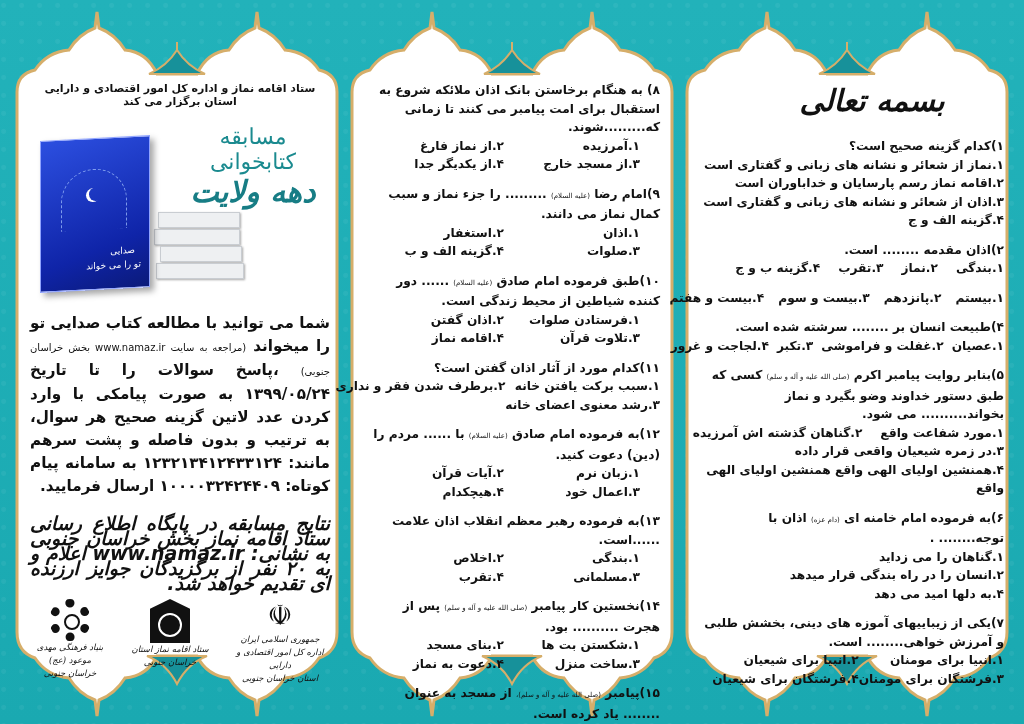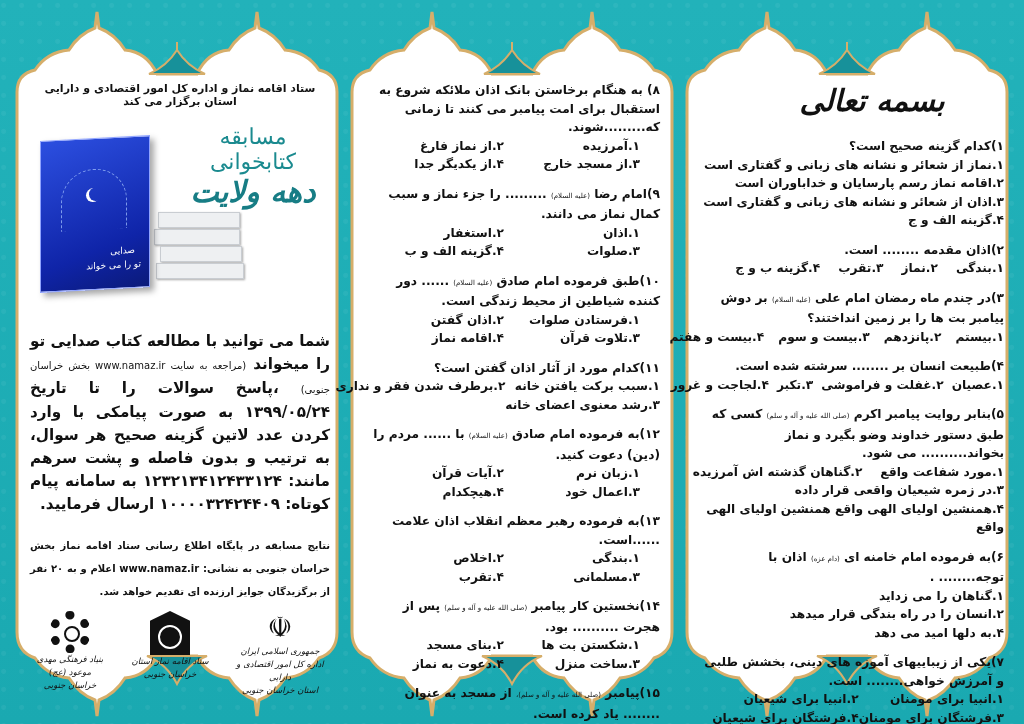--- a/index.html
+++ b/index.html
@@ -9,21 +9,21 @@
     linear-gradient(#22b2ba,#1aa9b1);}
   .content{position:absolute;direction:rtl;color:#111;}
   .q{font-weight:bold;font-size:12.2px;line-height:18.5px;margin-bottom:5px;margin-top:11px;}
   .q .small{font-size:7px;font-weight:normal;}
   .opts2{display:grid;grid-template-columns:1fr 1fr;}
   .opt{white-space:nowrap;}
   .row4{display:flex;gap:18px;white-space:nowrap;}
   .org-line{font-weight:bold;font-size:11px;text-align:center;}
   .intro{font-weight:bold;font-size:15.2px;line-height:23px;text-align:justify;}
   .intro .small{font-size:10px;font-weight:normal;}
-  .results{font-weight:bold;font-size:10px;line-height:23px;text-align:justify;}
+  .results{font-weight:bold;font-size:19px;line-height:15px;text-align:justify;font-style:italic;}
   .logo-cap{font-family:"DejaVu Serif",serif;font-style:italic;font-size:8.5px;text-align:center;line-height:13px;}
 </style>
 </head>
 <body>
 
 <div class="bgpat"></div>
 
 <svg width="1024" height="724" style="position:absolute;left:0;top:0">
   <defs>
     <g id="frameShape">
@@ -56,21 +56,21 @@
     </div>
 
     <div style="position:absolute;left:10px;top:22px;width:108px;height:150px;background:linear-gradient(160deg,#2c4fe0,#0f24a8 70%,#0b1a7a);border:1px solid #8fa3ff;box-shadow:4px 4px 6px rgba(0,0,0,0.35);transform:skewY(-3deg);">
       <div style="position:absolute;left:20px;top:30px;width:64px;height:60px;border:1px dashed rgba(170,200,255,0.7);border-bottom:none;border-radius:32px 32px 0 0;"></div>
       <div style="position:absolute;left:48px;top:48px;width:14px;height:14px;border-radius:50%;box-shadow:-3px 1px 0 0 #fff;"></div>
       <div style="position:absolute;right:14px;top:108px;color:#fff;font-size:9px;">صدایی</div>
       <div style="position:absolute;right:8px;top:122px;color:#fff;font-size:9px;">تو را می خواند</div>
     </div>
   </div>
 
-  <div class="intro" style="margin-top:34px;">
+  <div class="intro" style="margin-top:16px;">
     <span>شما می توانید با مطالعه کتاب صدایی تو را میخواند</span>
     <span class="small">(مراجعه به سایت www.namaz.ir بخش خراسان جنوبی)</span>
     <span>،پاسخ سوالات را تا تاریخ ۱۳۹۹/۰۵/۲۴ به صورت پیامکی با وارد کردن عدد لاتین گزینه صحیح هر سوال، به ترتیب و بدون فاصله و پشت سرهم مانند: ۱۲۳۲۱۳۴۱۲۴۳۳۱۲۴ به سامانه پیام کوتاه: ۱۰۰۰۰۳۲۴۲۴۴۰۹ ارسال فرمایید.</span>
   </div>
 
   <div class="results" style="margin-top:18px;">نتایج مسابقه در پایگاه اطلاع رسانی ستاد اقامه نماز بخش خراسان جنوبی به نشانی: www.namaz.ir اعلام و به ۲۰ نفر از برگزیدگان جوایز ارزنده ای تقدیم خواهد شد.</div>
 
   <div style="display:flex;justify-content:space-between;margin-top:8px;direction:ltr;">
     <div style="width:80px;text-align:center;">
       <div style="width:42px;height:42px;margin:0 auto;border-radius:50%;border:9px dotted #111;box-sizing:border-box;position:relative;">
@@ -191,21 +191,20 @@
     <div>۲)اذان مقدمه ........ است.</div>
     <div class="row4">
       <span>۱.بندگی</span>
       <span>۲.نماز</span>
       <span>۳.تقرب</span>
       <span>۴.گزینه ب و ج</span>
     </div>
   </div>
 
   <div class="q">
-    <div><span>۳)در چندم ماه رمضان امام علی</span> <span class="small">(علیه السلام)</span> <span>بر دوش پیامبر بت ها را بر زمین انداختند؟</span></div>
     <div class="row4" style="gap:14px;">
       <span>۱.بیستم</span>
       <span>۲.پانزدهم</span>
       <span>۳.بیست و سوم</span>
       <span>۴.بیست و هفتم</span>
     </div>
   </div>
 
   <div class="q">
     <div>۴)طبیعت انسان بر ........ سرشته شده است.</div>

